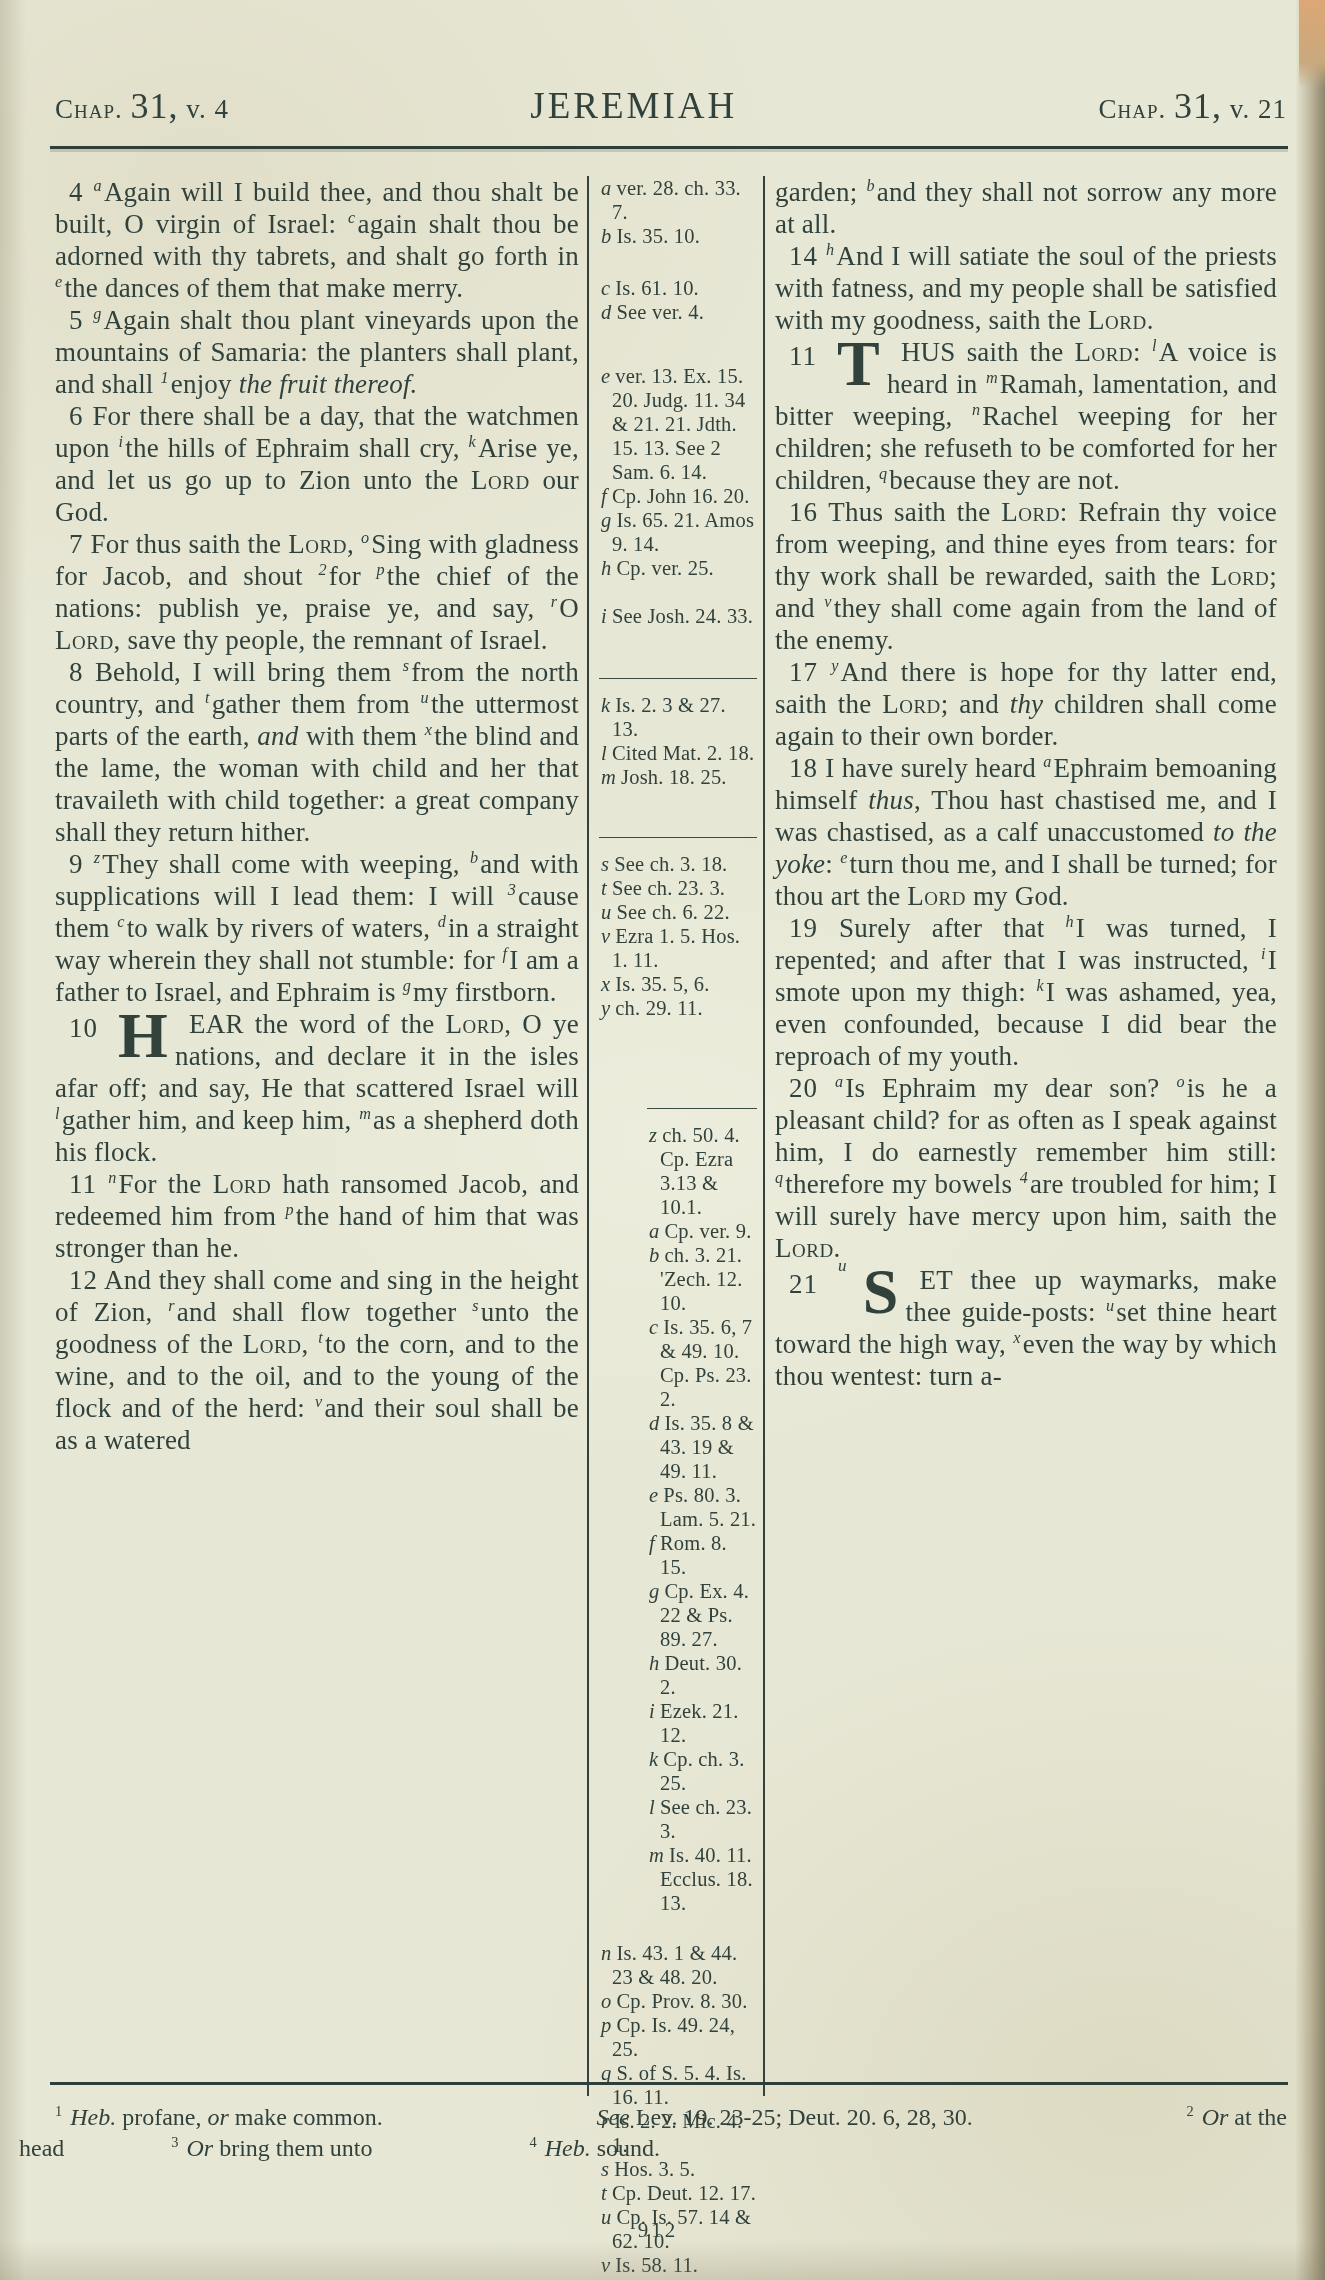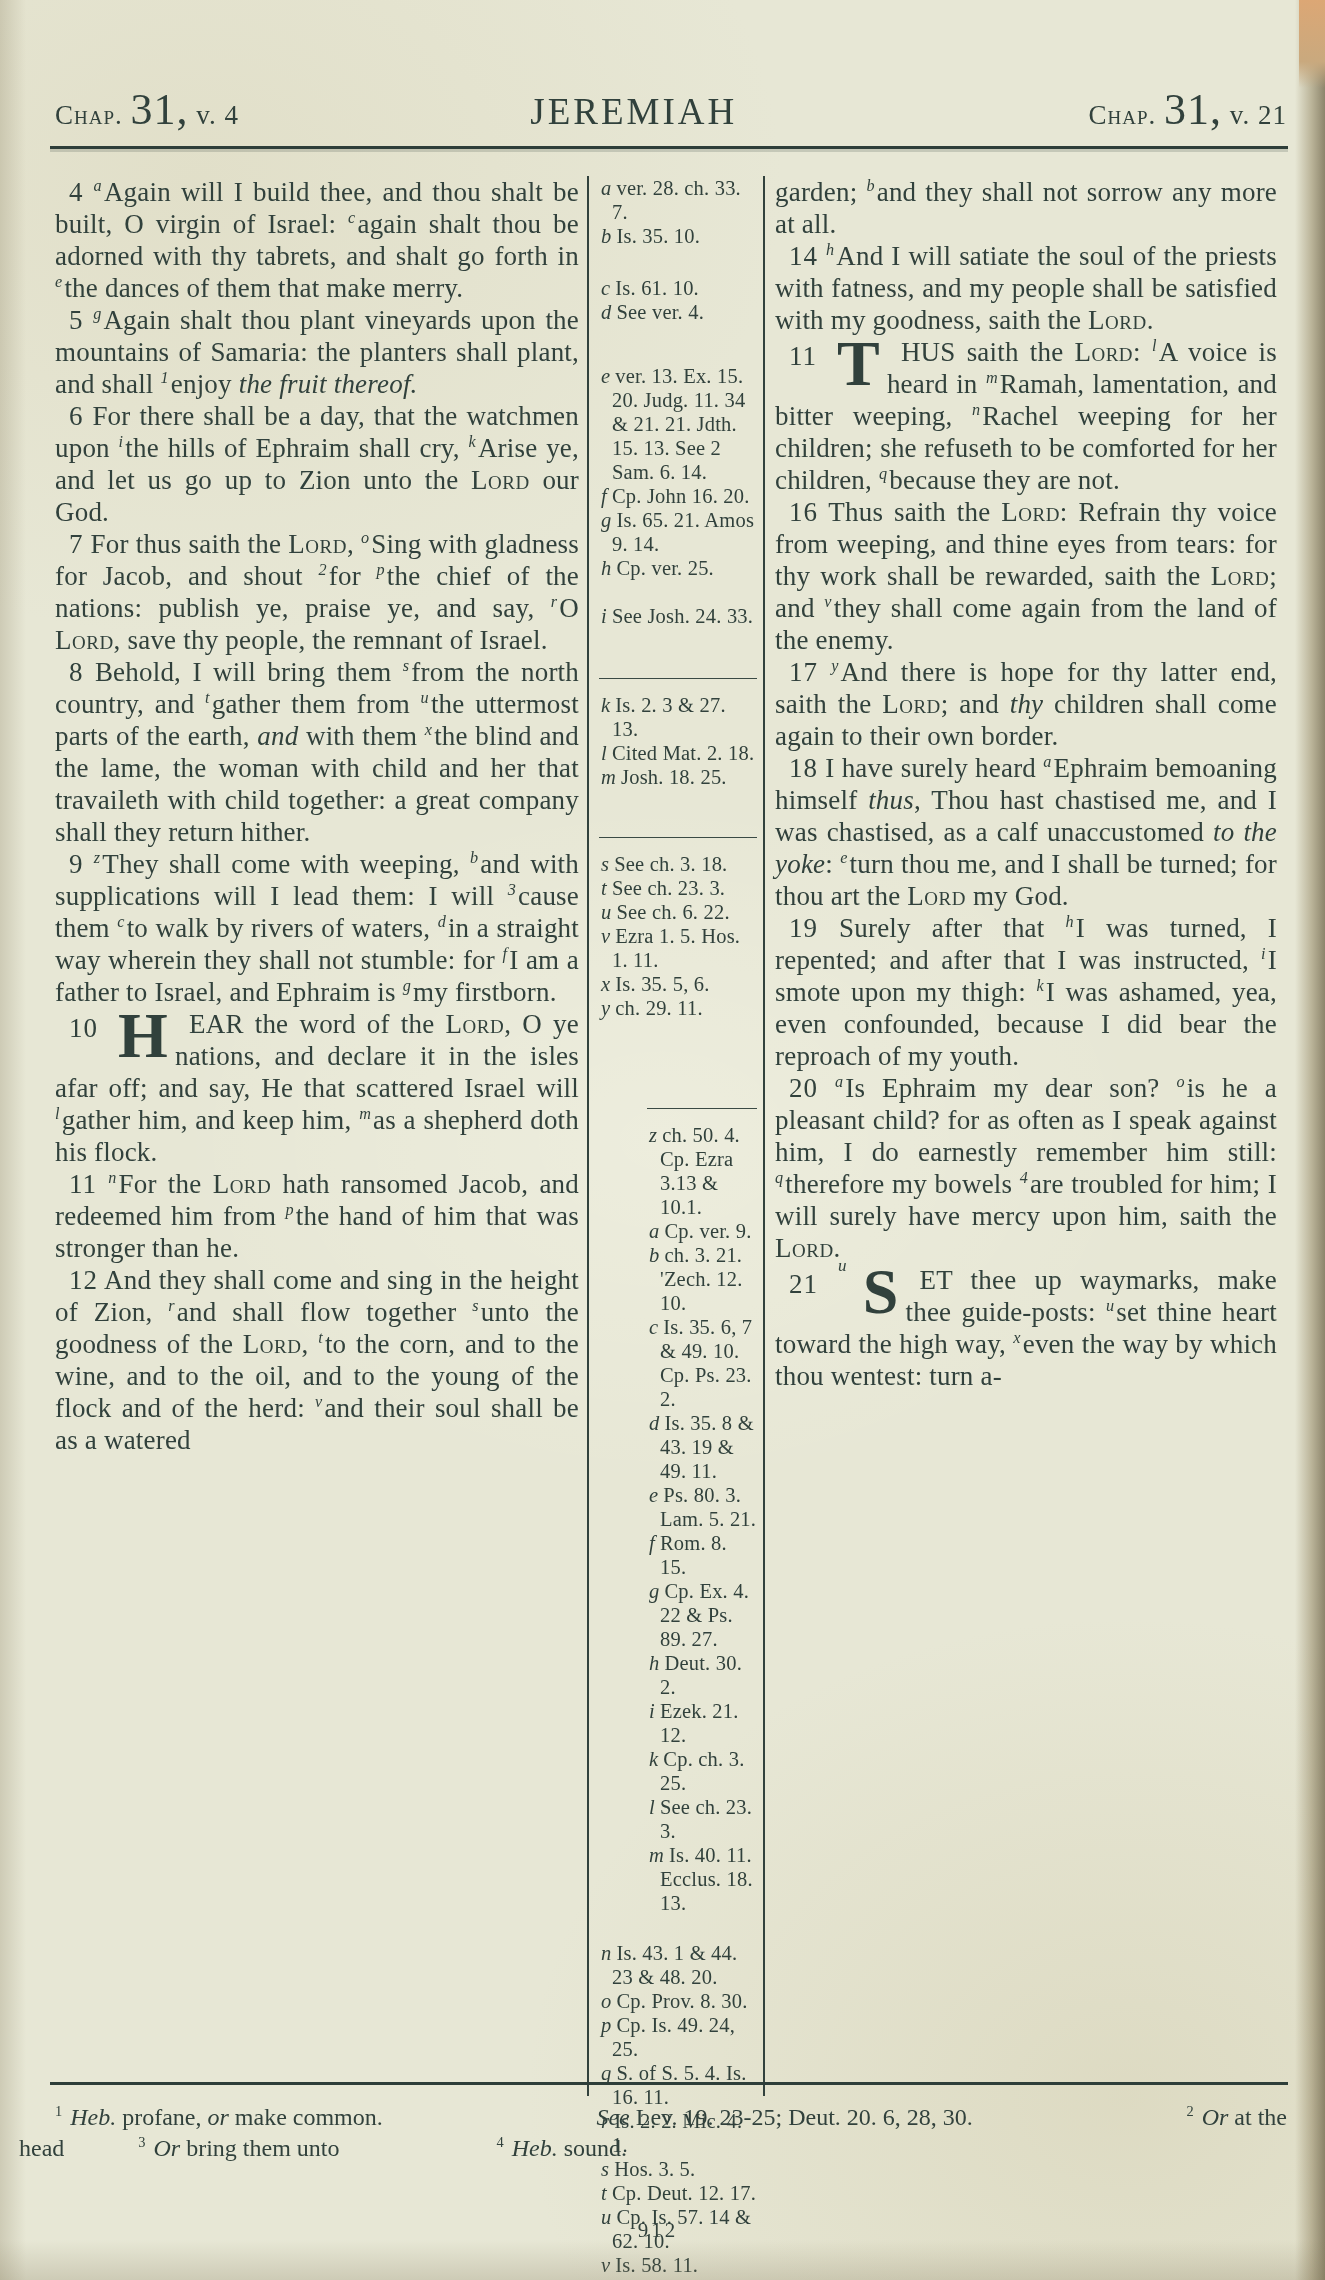--- a/index.html
+++ b/index.html
@@ -22,21 +22,21 @@
   .edge-left{position:absolute;top:0;left:0;width:26px;height:2280px;
     background:linear-gradient(to right, rgba(140,130,100,.28), rgba(140,130,100,0));}
   .edge-bottom{position:absolute;left:0;bottom:0;width:1325px;height:40px;
     background:linear-gradient(to bottom, rgba(130,120,90,0), rgba(130,120,90,.25));}
 
   
   .header{position:absolute;top:84px;left:55px;width:1232px;display:flex;
     justify-content:space-between;align-items:baseline;}
   .chap{font-size:27px;letter-spacing:1px;white-space:nowrap;}
   .chap .chap-word{font-variant:small-caps;}
-  .chap .chap-no{font-size:44px;}
+  .chap .chap-no{font-size:36px;}
   .book-title{font-size:37px;font-weight:normal;letter-spacing:3px;transform:translateX(-30px);}
   .head-rule{position:absolute;top:146px;left:50px;width:1238px;height:3px;background:#2e3e39;
     box-shadow:0 3px 0 rgba(46,62,57,.18);}
 
   
   .columns{position:absolute;top:176px;left:55px;width:1232px;height:1920px;display:flex;}
   .col-left{width:532px;padding-right:8px;box-sizing:border-box;}
   .col-refs{width:178px;border-left:2px solid #32423d;border-right:2px solid #32423d;
     padding:0 6px 0 10px;box-sizing:border-box;}
   .col-right{width:512px;padding-left:10px;box-sizing:border-box;}
@@ -60,21 +60,21 @@
     letter-spacing:.2px;}
   .rl{font-style:italic;margin-right:5px;}
 
   
   .foot-rule{position:absolute;top:2082px;left:50px;width:1238px;height:2.5px;background:#2e3e39;}
   .footnotes{position:absolute;top:2102px;left:55px;width:1232px;font-size:24px;line-height:31px;}
   .fn-line{display:flex;}
   .fn-line-1{justify-content:space-between;}
   .fn-seg{white-space:nowrap;}
   .fn-line-2 .fn-seg:nth-child(1){margin-left:-36px;}
-  .fn-line-2 .fn-seg:nth-child(2){margin-left:74px;}
+  .fn-line-2 .fn-seg:nth-child(2){margin-left:107px;}
   .fn-line-2 .fn-seg:nth-child(3){margin-left:157px;}
   .footnotes .rf{font-style:normal;}
 
   .page-number{position:absolute;top:2218px;left:0;width:1316px;text-align:center;
     font-size:21px;letter-spacing:3px;}
 </style>
 </head>
 <body>
 
 <div class="page">

